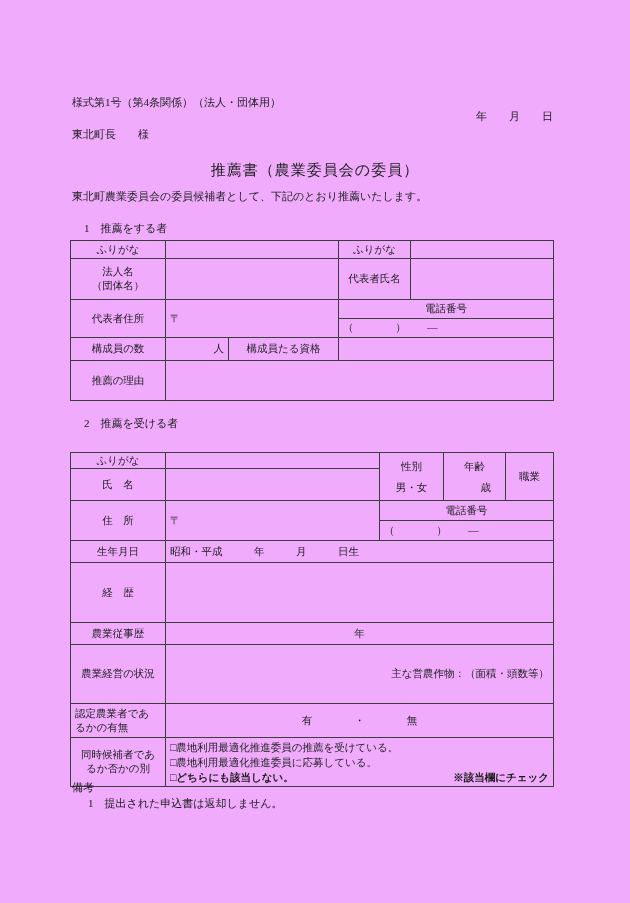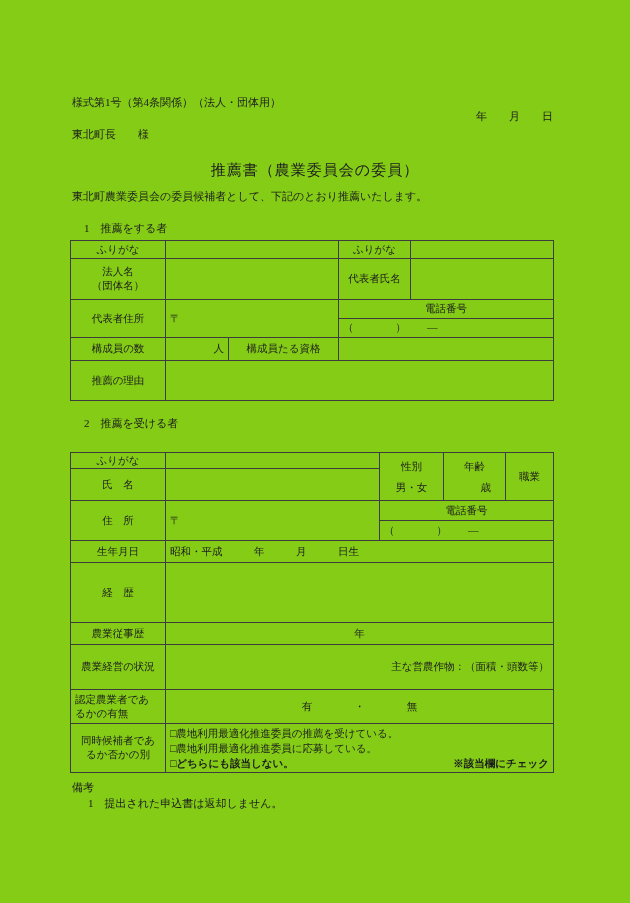--- a/index.html
+++ b/index.html
@@ -1,17 +1,17 @@
 <!DOCTYPE html>
 <html><head>
 <meta charset="utf-8">
 <style>
   html,body { margin:0; padding:0; background:#ffffff; }
   .page {
-    position:relative; width:630px; height:903px; background:#84cc16;
+    position:relative; width:630px; height:903px; background:#f0abfc;
     font-family:"Liberation Serif","DejaVu Serif",serif;
     color:#1c1c1c; font-size:11px;
   }
   .abs { position:absolute; line-height:1.25; white-space:pre; }
   .title { font-size:15px; letter-spacing:1px; width:630px; text-align:center; }
   .dateline { width:140px; text-align:right; }
   table.form { position:absolute; border-collapse:collapse; table-layout:fixed; }
   table.form td {
     border:1px solid #3d3d3d; padding:0 4px; font-size:10.5px;
     vertical-align:middle; overflow:hidden; line-height:1.3;
@@ -131,21 +131,21 @@
       <td class="val" colspan="4" style="white-space:pre;">昭和・平成　　　年　　　月　　　日生</td>
     </tr>
     <tr style="height:60px;">
       <td class="lbl">経　歴</td>
       <td class="val" colspan="4"></td>
     </tr>
     <tr style="height:22px;">
       <td class="lbl">農業従事歴</td>
       <td class="center" colspan="4">年</td>
     </tr>
-    <tr style="height:45px;">
+    <tr style="height:59px;">
       <td class="lbl">農業経営の状況</td>
       <td class="topleft" colspan="4">主な営農作物：（面積・頭数等）</td>
     </tr>
     <tr style="height:34px;">
       <td class="lbl-left">認定農業者であ
 るかの有無</td>
       <td class="center" colspan="4" style="white-space:pre;">有　　　　・　　　　無</td>
     </tr>
     <tr style="height:49px;">
       <td class="lbl" style="white-space:pre-line;">同時候補者であ

